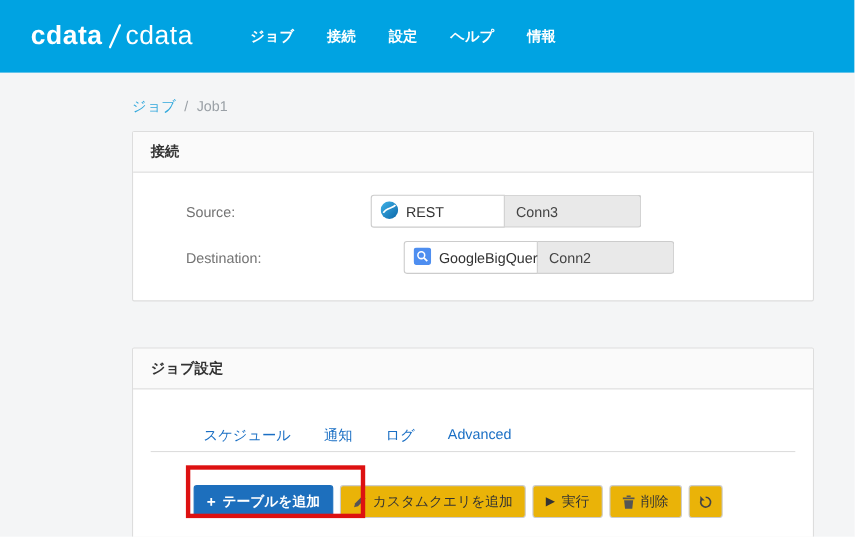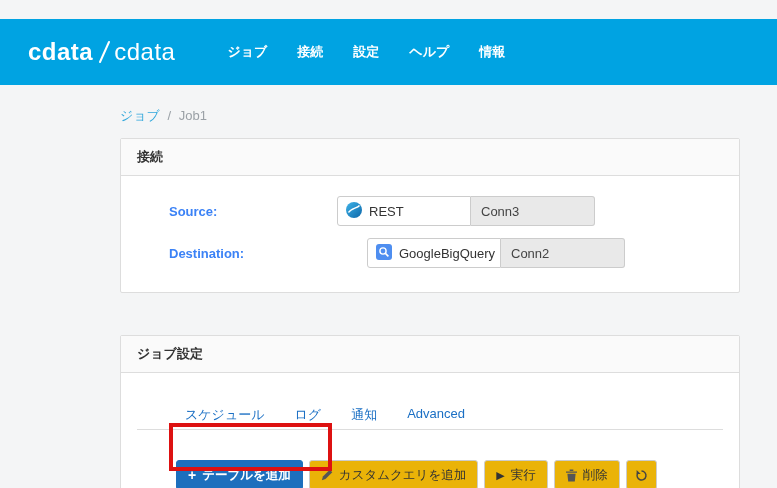--- a/index.html
+++ b/index.html
@@ -6,21 +6,21 @@
   html,body { width:777px; height:488px; }
   .page {
     position:relative; width:777px; height:488px; overflow:hidden;
     background:#f4f5f6;
     font-family:"Liberation Sans", "DejaVu Sans", sans-serif;
     color:#333;
   }
   
   .topnav {
     height:66px; background:var(--header-bg,#00a3e2);
-    display:flex; align-items:center; padding-left:28px;margin-top:19px;
+    display:flex; align-items:center; padding-left:28px;
   }
   .brand { display:flex; align-items:center; color:#fff; cursor:pointer; }
   .brand-cdata { font-size:24px; font-weight:700; letter-spacing:.5px; }
   .brand-swoosh { margin:0 3px 0 5px; display:flex; align-items:center; }
   .brand-sync { font-size:24px; font-weight:400; letter-spacing:.5px; }
   .nav-links { display:flex; gap:30px; margin-left:52px; }
   .nav-links a {
     color:#fff; font-size:13px; font-weight:700; text-decoration:none; cursor:pointer;
   }
   
@@ -33,24 +33,24 @@
     width:620px; background:#fff; border:1px solid #ddd; border-radius:2px;
   }
   .panel-header {
     background:#fafafa; border-bottom:1px solid #ddd;
     padding:9px 16px; font-size:13px; font-weight:700; color:#333;
   }
   .panel-body { padding:20px 16px 24px; }
   
   .form-row { display:flex; align-items:center; margin-bottom:12px; }
   .form-row:last-child { margin-bottom:0;gap:30px; }
-  .form-label { width:200px; padding-left:32px; font-weight:700; font-size:13px; color:#3b82f6; }
+  .form-label { width:200px; padding-left:32px; font-weight:400; font-size:13px; color:#737373; }
   .input-group { display:flex; }
   .connector-box {
-    width:134px; height:30px; border:1px solid #ccc; background:#fff;
+    width:122px; height:30px; border:1px solid #ccc; background:#fff;
     border-radius:3px 0 0 3px; display:flex; align-items:center; gap:7px;
     padding:0 8px; font-size:13px; color:#333; cursor:pointer;
   }
   .conn-name {
     width:124px; height:30px; background:#e9e9e9; border:1px solid #ccc; border-left:none;
     border-radius:0 3px 3px 0; display:flex; align-items:center;
     padding:0 10px; font-size:13px; color:#444;
   }
   .panel-jobs { margin-top:42px; min-height:220px; }
   
@@ -164,22 +164,22 @@
 
       </div>
     </section>
 
     <section class="panel panel-jobs">
       <div class="panel-header">ジョブ設定</div>
       <div class="panel-body">
 
         <div class="tabs">
           <a class="tab">スケジュール</a>
+          <a class="tab">通知</a>
           <a class="tab">ログ</a>
-          <a class="tab">通知</a>
           <a class="tab">Advanced</a>
         </div>
 
         <div class="toolbar">
           <button class="btn primary">
             <span class="glyph">+</span>
             <span>テーブルを追加</span>
           </button>
           <button class="btn">
             <span class="svg-icon">

